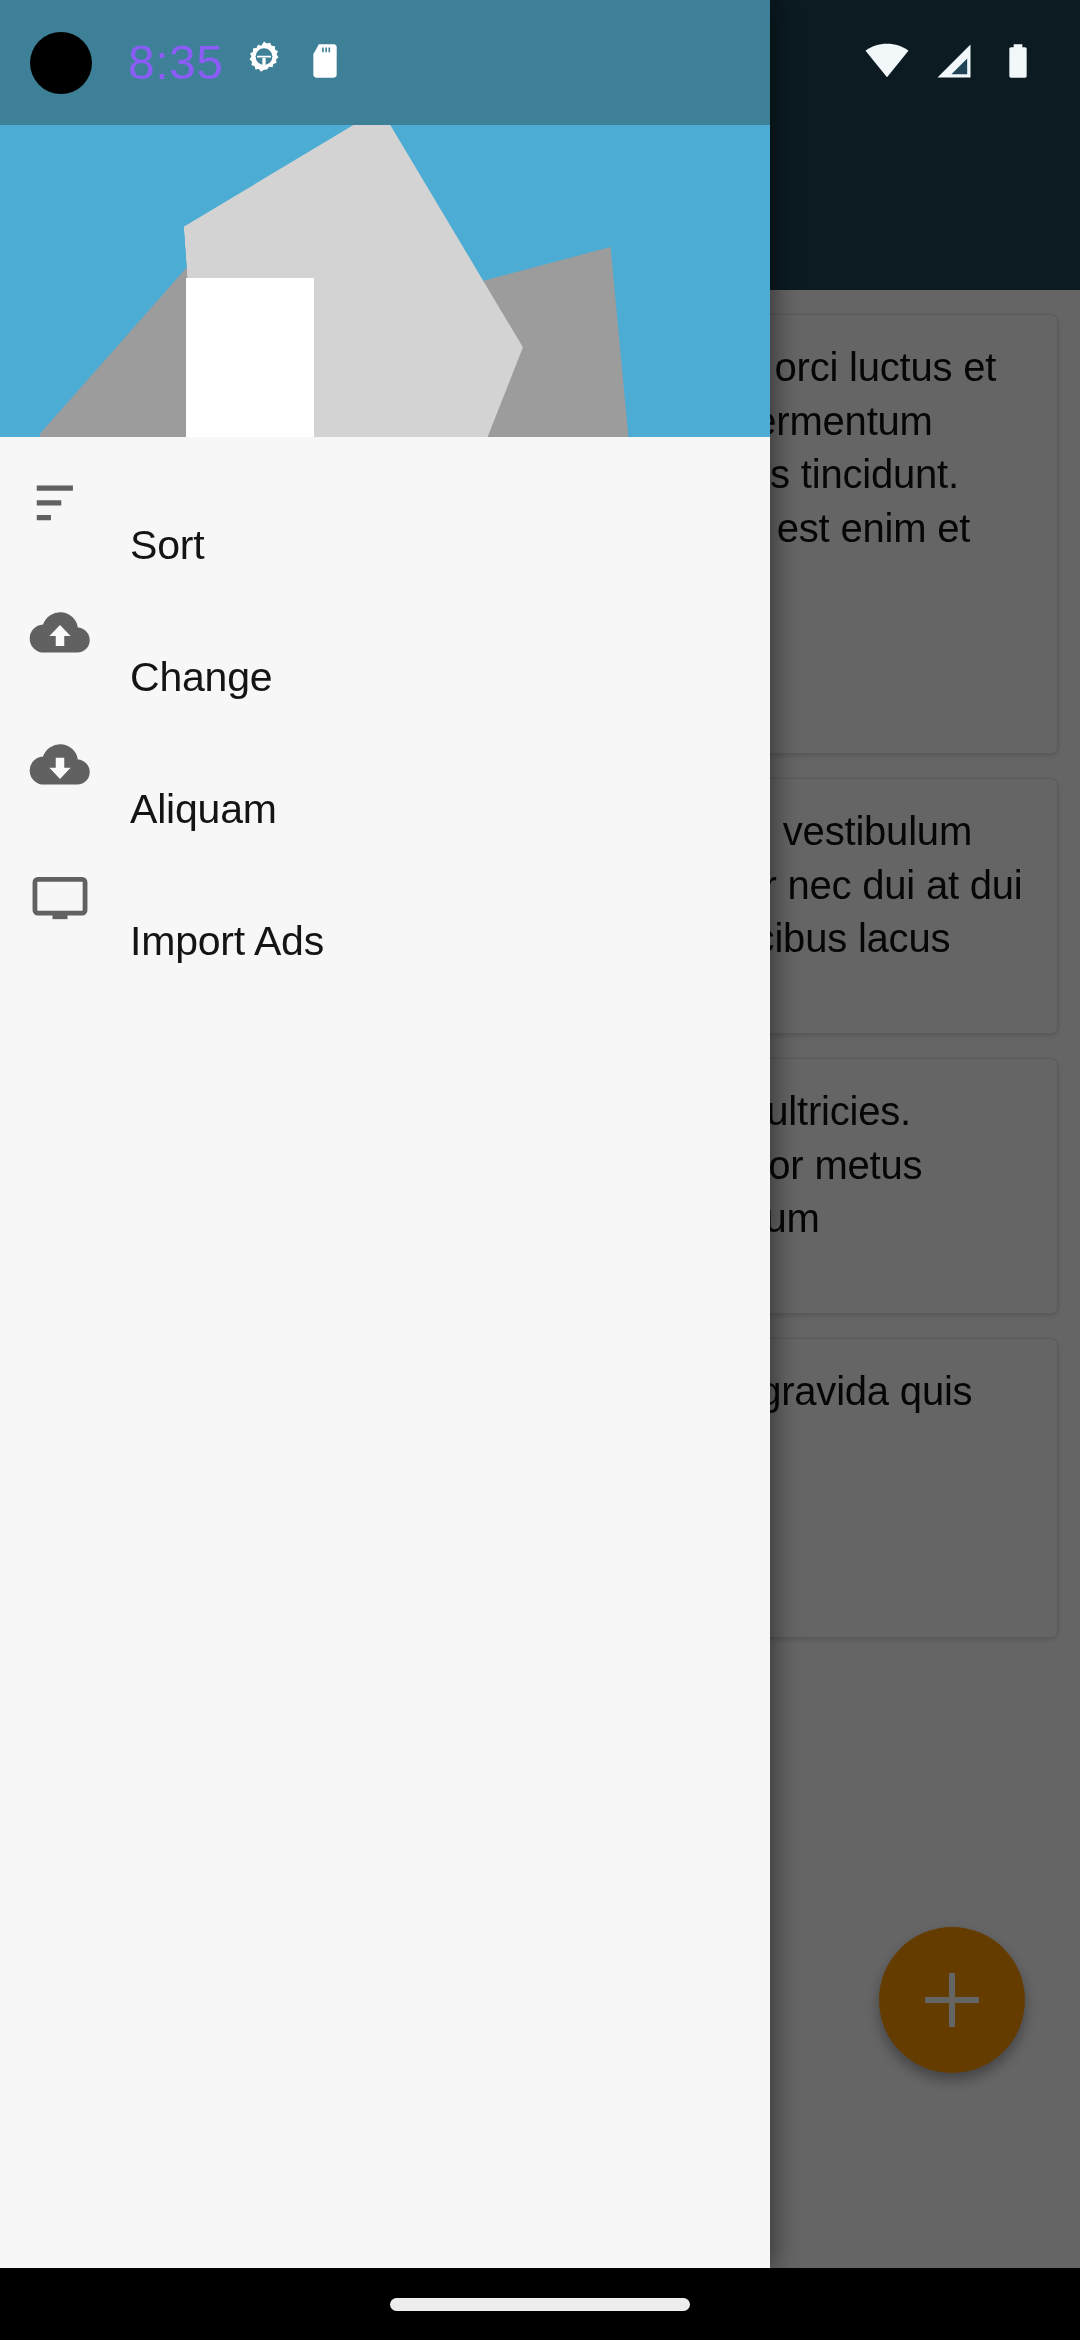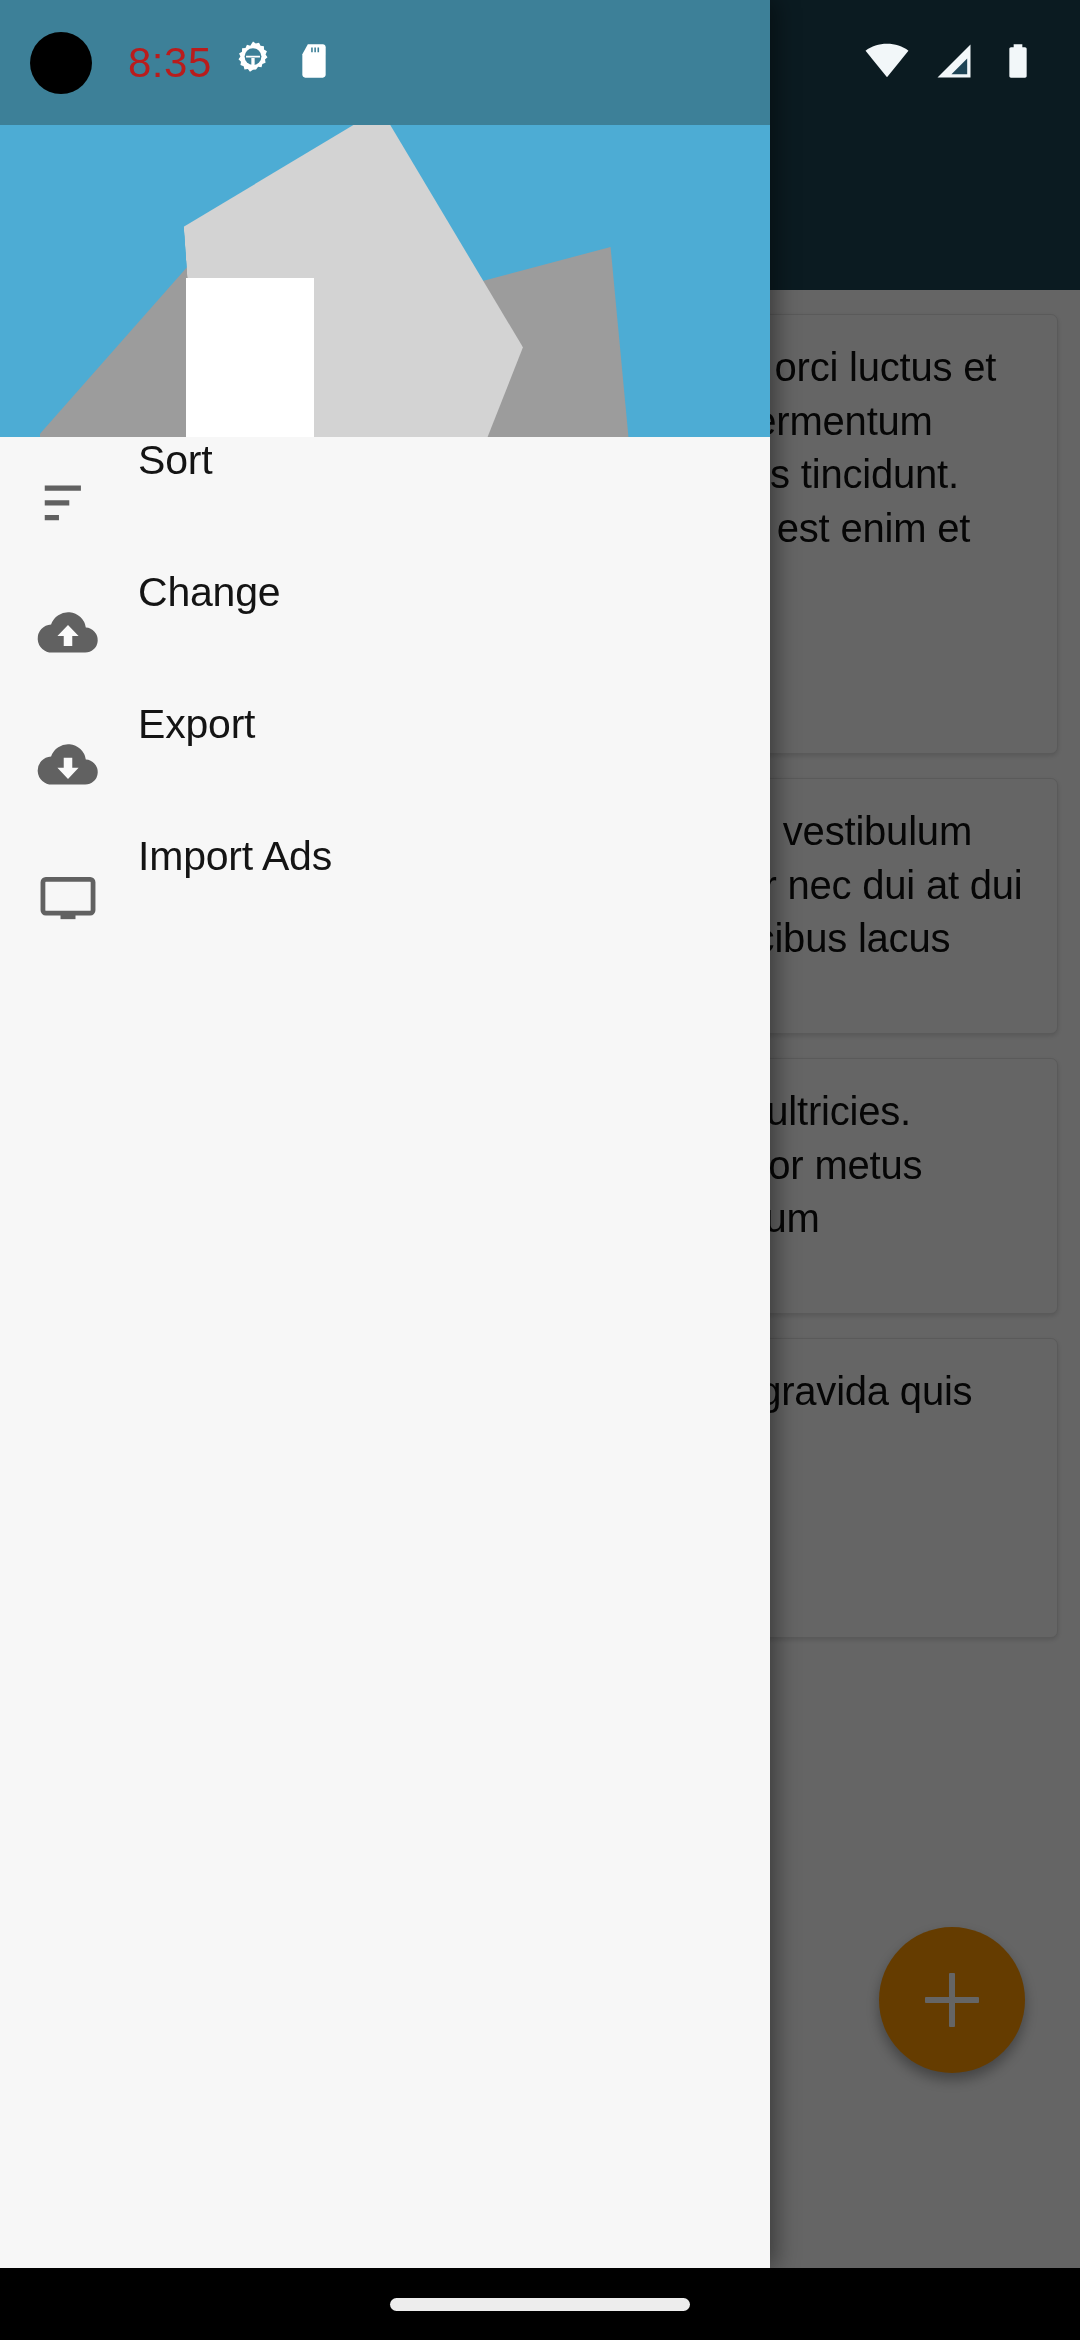--- a/index.html
+++ b/index.html
@@ -92,42 +92,42 @@
   #punchhole {
     position:absolute; left:30px; top:32px;
     width:62px; height:62px; border-radius:50%;
     background:#000000; z-index:8;
   }
   #status-left {
     position:absolute; left:128px; top:0; height:125px;
     display:flex; align-items:center; gap:19px; z-index:8;
   }
   #clock {
-    color:#b91c1c; font-size:42px; font-weight:400; letter-spacing:.5px;
+    color:#8b5cf6; font-size:48px; font-weight:400; letter-spacing:.5px;
     font-family:"Liberation Sans", sans-serif;
   }
 
   
   #drawer-header {
     position:absolute; left:0; top:125px; width:770px; height:312px;
     background:#4DACD4; overflow:hidden; z-index:4;
   }
   .paper { position:absolute; }
   .p-left   { background:#9C9C9C; }
   .p-right  { background:#9C9C9C; }
   .p-mid    { background:#D3D3D3; }
   .p-white  { background:#FFFFFF; }
 
   
   #menu {
     position:absolute; left:0; top:437px; width:770px; z-index:5;
   }
   .menu-item {
-    height:132px; display:flex; align-items:flex-start;
-    padding-left:20px;
+    height:132px; display:flex; align-items:flex-end;
+    padding-left:12px;
   }
   .mi-icon {
     width:96px; min-width:96px; height:132px;
     display:flex; align-items:center; justify-content:center;
   }
   .mi-label {
     font-size:41px; color:#141414; letter-spacing:-.2px;
     margin-left:22px; white-space:nowrap;
   }
 
@@ -251,21 +251,21 @@
         <span class="mi-label">Change</span>
       </div>
 
       <div class="menu-item">
         <span class="mi-icon">
           <svg width="62" height="62" viewBox="0 0 24 24">
             <path fill="#616161" d="M18.9 9.1A6.95 6.95 0 0 0 5.45 7.9 5.45 5.45 0 0 0 6 18.8h12.4a4.85 4.85 0 0 0 .5-9.7z"></path>
             <path fill="#FAFAFA" d="M12 16.6l-4.1-4.3h2.45V8.4h3.3v3.9h2.45L12 16.6z"></path>
           </svg>
         </span>
-        <span class="mi-label">Export</span>
+        <span class="mi-label">Aliquam</span>
       </div>
 
 
       <div class="menu-item">
         <span class="mi-icon">
           <svg width="62" height="62" viewBox="0 0 24 24">
             <rect x="2.3" y="4.4" width="19.4" height="13.1" rx="1.1" ry="1.1" fill="none" stroke="#616161" stroke-width="1.85"></rect>
             <rect x="9.1" y="17.5" width="5.8" height="2.3" fill="#616161"></rect>
           </svg>
         </span>

